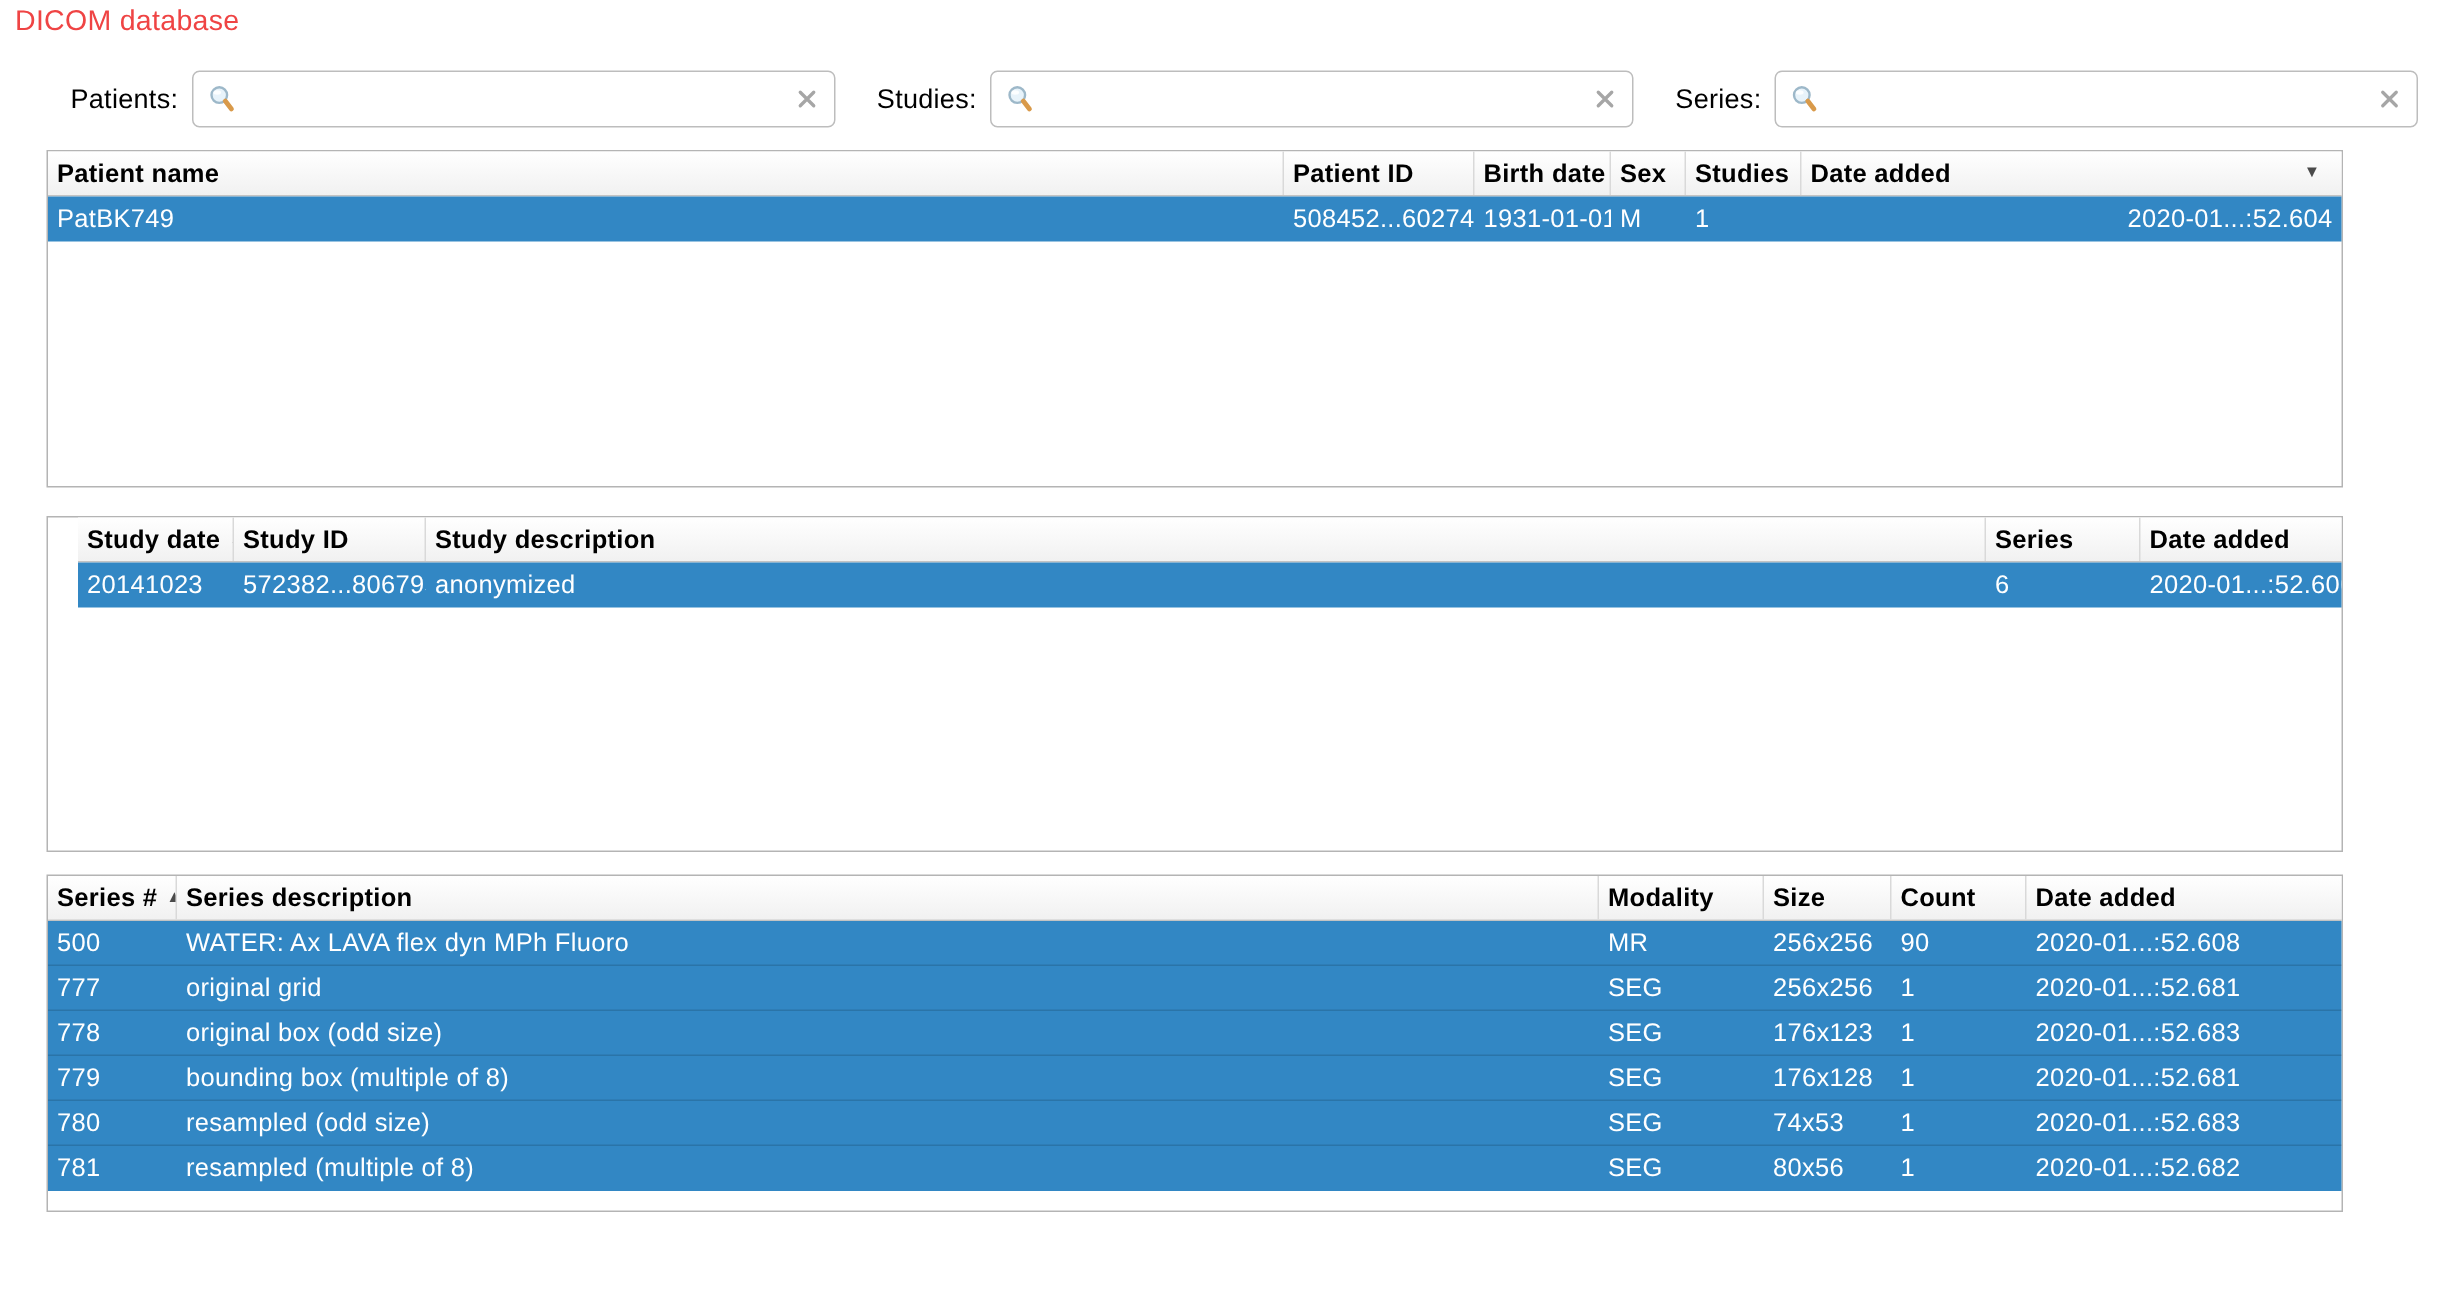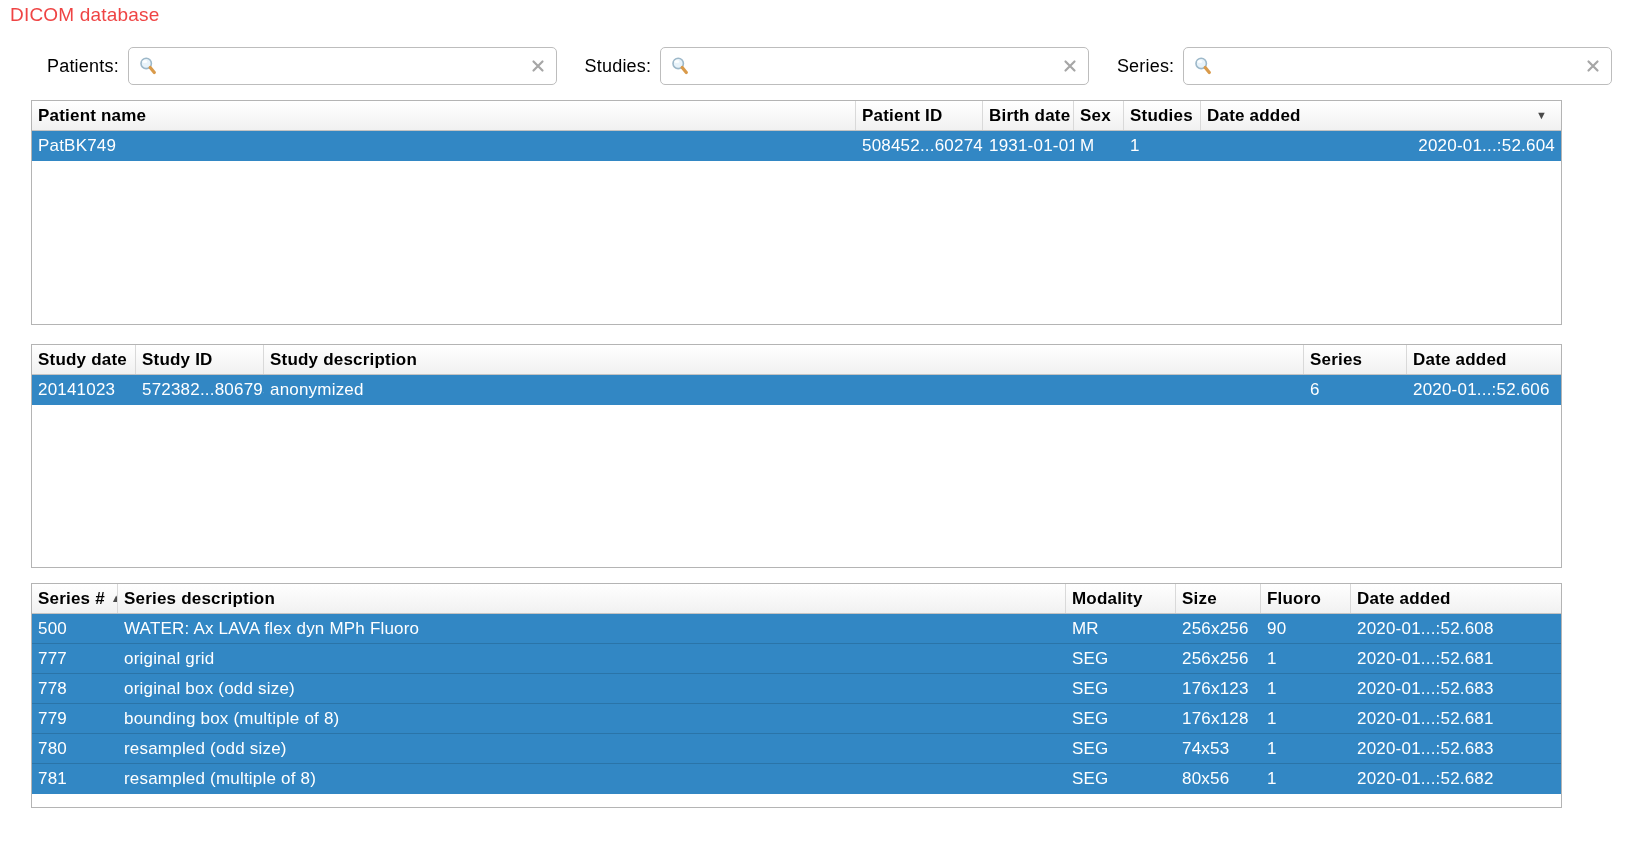--- a/index.html
+++ b/index.html
@@ -61,21 +61,21 @@
   }
   .tbl-series .row { border-bottom:1px solid rgba(0,0,0,0.14); }
   .tbl-series .row:last-child { border-bottom:none; }
   .td {
     align-self:center; box-sizing:border-box; width:100%;
     padding:0 6px; white-space:nowrap; overflow:hidden;
   }
   .td.right { text-align:right; }
 
   .grid-patients { grid-template-columns:824px 127px 91px 50px 77px 1fr; }
-  .grid-studies  { grid-template-columns:104px 128px 1040px 103px 1fr; }
+  .grid-studies  { grid-template-columns:104px 128px 1040px 103px 1fr;margin-left:20px; }
   .grid-series   { grid-template-columns:86px 948px 110px 85px 90px 1fr; }
 </style>
 </head>
 <body>
 
 <div class="page-title">DICOM database</div>
 
 <div class="filters">
 
   <span class="filter-label">Patients:</span>
@@ -199,21 +199,21 @@
     <div class="th">
         <span>Series description</span>
       </div>
     <div class="th">
         <span>Modality</span>
       </div>
     <div class="th">
         <span>Size</span>
       </div>
     <div class="th">
-        <span>Fluoro</span>
+        <span>Count</span>
       </div>
     <div class="th">
         <span>Date added</span>
       </div>
   </div>
 
   <div class="row grid-series">
     <div class="td">500</div>
     <div class="td">WATER: Ax LAVA flex dyn MPh Fluoro</div>
     <div class="td">MR</div>

